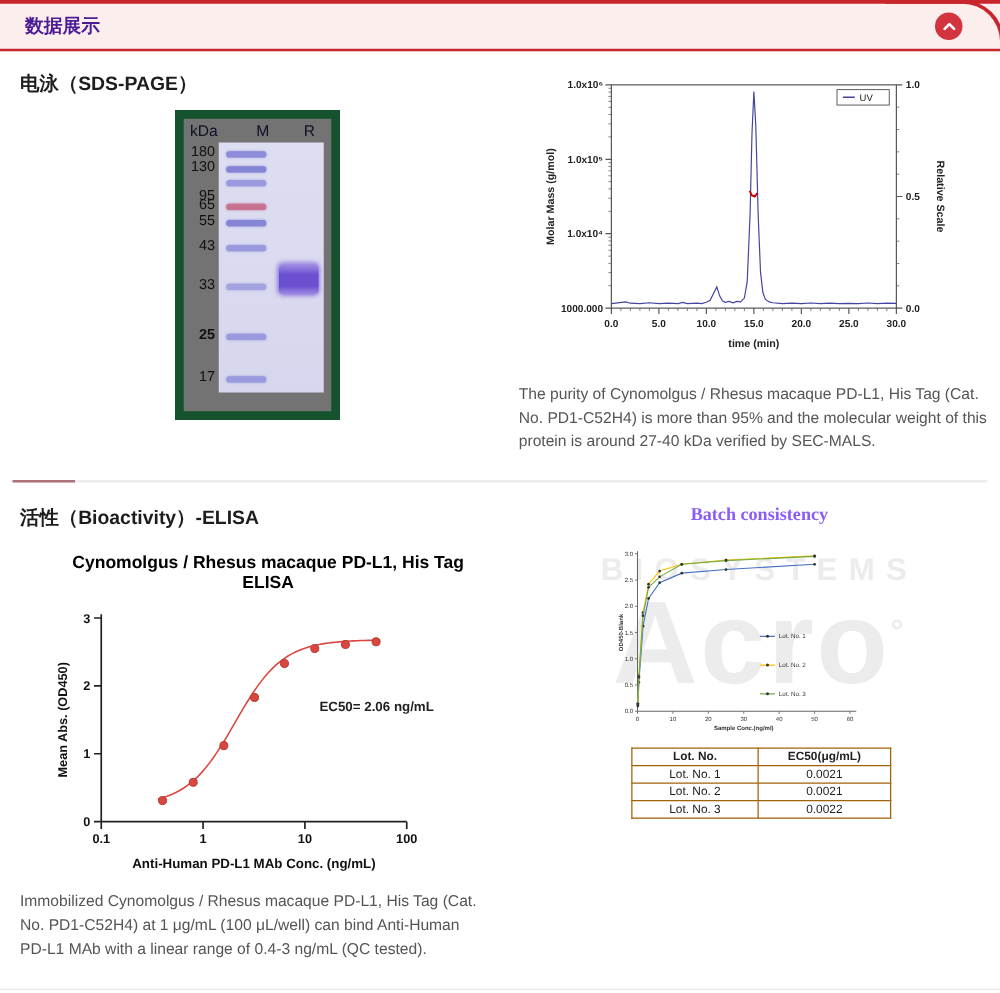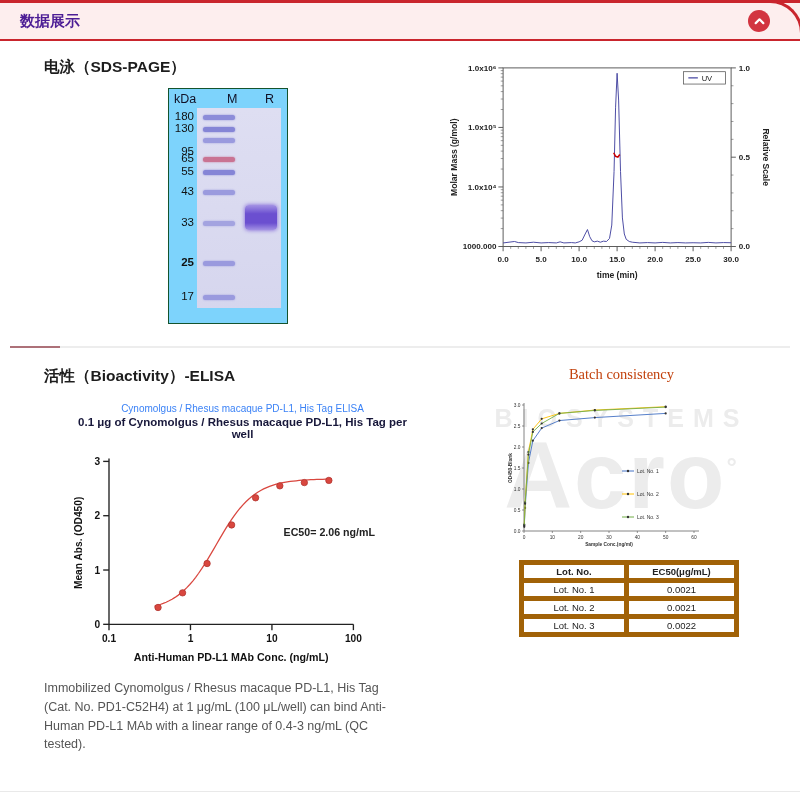--- a/index.html
+++ b/index.html
@@ -5,64 +5,64 @@
   html,body{margin:0;padding:0;}
   body{width:800px;height:794px;background:#fff;font-family:"Liberation Sans",sans-serif;position:relative;overflow:hidden;}
 
   
   .header{position:relative;height:36px;background:#fdeeee;border-top:3px solid #c9252d;border-bottom:2px solid #c9252d;}
   .header-title{position:absolute;left:20px;top:50%;transform:translateY(-50%);font-weight:bold;font-size:15px;color:#4c1d95;}
   .header-arc{position:absolute;top:-3px;right:-3px;width:92px;height:30px;border-top:3px solid #c9252d;border-right:3px solid #c9252d;border-top-right-radius:34px;pointer-events:none;}
   .collapse-btn{position:absolute;right:30px;top:7px;width:22px;height:22px;border-radius:50%;background:#d23440;border:none;display:flex;align-items:center;justify-content:center;cursor:pointer;padding:0;}
 
   main{display:block;}
-  .row{display:flex;padding-left:28px;}
+  .row{display:flex;}
   .col{width:50%;box-sizing:border-box;}
   .col.cleft{padding:0 14px 0 16px;}
   .col.cright{padding:0 10px 0 15px;}
   h2.section-heading{font-size:15.5px;font-weight:bold;color:#1d1d1d;margin:16px 0 10px;}
   .caption{font-size:12.5px;color:#555;line-height:1.5;margin:12px 0 0;max-width:378px;}
 
   
   .gel-figure{margin:0 0 0 124px;}
-  .gel-box{position:relative;width:118px;height:234px;background:#7dd3fc;border:1px solid #14532d;}
+  .gel-box{position:relative;width:118px;height:234px;background:#737373;border:7px solid #14532d;}
   .gel-head span{position:absolute;top:3px;font-size:12.5px;color:#101025;}
   .gel-head .h-kda{left:5px;}
   .gel-head .h-m{left:58px;}
   .gel-head .h-r{left:96px;}
   .gel-area{position:absolute;left:28px;top:19px;width:84px;height:200px;background:linear-gradient(#dedef2,#d6d6ee);}
   .band{position:absolute;left:6px;width:32px;height:5px;border-radius:2.5px;}
   .sample-band{position:absolute;left:48px;width:32px;border-radius:4px;background:linear-gradient(#a392e4,#6b4fd0 35%,#6b4fd0 72%,#a392e4);box-shadow:0 0 4px #7a5bd6;}
   .gel-labels{position:absolute;left:2px;top:19px;width:24px;height:200px;}
   .gel-labels span{position:absolute;right:1px;font-size:11.5px;color:#111;}
 
   
   .divider{position:relative;height:2px;background:#ededed;margin:22px 10px 2px;}
   .divider::before{content:"";position:absolute;left:0;top:0;width:50px;height:2px;background:#ad7179;}
   .bottom-divider{position:absolute;left:0;right:0;bottom:2px;height:1px;background:#e9e9e9;}
 
   
   .secmals-chart{margin-top:6px;}
   .secmals-chart svg{display:block;margin-left:0;}
 
   
-  .elisa-title{font-size:10px;font-weight:normal;color:#3b82f6;text-align:center;width:345px;margin:16px 0 2px 26px;}
+  .elisa-title{font-size:14px;font-weight:bold;color:#000000;text-align:center;width:345px;margin:16px 0 2px 26px;}
   .elisa-subtitle{font-size:11.5px;font-weight:bold;color:#17173a;text-align:center;width:345px;margin:0 0 2px 26px;}
   .elisa-chart svg{display:block;margin-left:26px;}
 
   
   .batch-wrap{position:relative;}
   .watermark{position:absolute;top:38px;left:0;width:385px;text-align:center;color:#ececec;pointer-events:none;z-index:0;}
   .wm-top{font-size:25px;font-weight:bold;letter-spacing:9px;}
   .wm-main{font-size:94px;font-weight:bold;line-height:0.92;letter-spacing:2px;}
   .wm-main sup{font-size:26px;}
-  .batch-title{position:relative;z-index:1;font-family:"Liberation Serif",serif;font-weight:normal;font-size:14.5px;color:#c2410c;text-align:center;width:385px;margin-top:16px;}
+  .batch-title{position:relative;z-index:1;font-family:"Liberation Serif",serif;font-weight:bold;font-size:14.5px;color:#8b5cf6;text-align:center;width:385px;margin-top:16px;}
   .batch-wrap svg{position:relative;z-index:1;display:block;margin:8px 0 0 65px;}
   .batch-table{position:relative;z-index:1;border-collapse:collapse;margin:4px 0 0 90px;background:transparent;}
-  .batch-table th,.batch-table td{border:5px solid #a16207;font-size:9.5px;color:#222;text-align:center;padding:1px 0;}
+  .batch-table th,.batch-table td{border:1px solid #a16207;font-size:9.5px;color:#222;text-align:center;padding:1px 0;}
   .batch-table th{font-weight:bold;}
   .batch-table .c1{width:100px;}
   .batch-table .c2{width:105px;}
 </style>
 </head>
 <body>
 
 <div class="header">
   <span class="header-title">数据展示</span>
   <div class="header-arc"></div>
@@ -201,31 +201,31 @@
             <text x="198" y="243" font-size="9" text-anchor="middle" fill="#222" font-family="&quot;Liberation Sans&quot;,sans-serif" font-weight="bold">time (min)</text>
             <text x="30" y="116" font-size="9" text-anchor="middle" fill="#222" font-family="&quot;Liberation Sans&quot;,sans-serif" font-weight="bold" transform="rotate(-90 30 116)">Molar Mass (g/mol)</text>
             <text x="352" y="116" font-size="9" text-anchor="middle" fill="#222" font-family="&quot;Liberation Sans&quot;,sans-serif" font-weight="bold" transform="rotate(90 352 116)">Relative Scale</text>
             <rect x="268" y="26" width="44" height="13" fill="#fff" stroke="#555" stroke-width="0.8"></rect>
             <line x1="273" x2="283" y1="32.5" y2="32.5" stroke="#4444a0" stroke-width="1.3"></line>
             <text x="287" y="36" font-size="8" text-anchor="start" fill="#222" font-family="&quot;Liberation Sans&quot;,sans-serif">UV</text>
             <polyline points="78,206.24 90,204.736 94,205.864 102,206.24 110,205.488 118,206.24 126,205.864 134,206.24 138,205.112 142,206.24 150,205.864 154,206.24 158,205.112 161.2,203.42 164.4,196.84 166.8,192.14 169.2,199.66 171.6,203.984 174,205.112 177.2,204.36 180.4,205.488 183.6,204.36 186.8,204.736 190,201.54 192.4,187.44 194.8,131.04000000000002 196.4,63.359999999999985 198,27.640000000000015 199.59999999999997,55.84 201.60000000000002,131.04000000000002 203.6,179.92 205.6,196.84 207.6,202.48 210.8,204.736 214,205.488 222,206.24 230,205.864 238,206.24 246,205.676 254,206.24 262,205.864 270,206.24 278,206.052 286,206.24 294,205.676 302,206.24 310,205.864 318,206.052" fill="none" stroke="#4444a0" stroke-width="1"></polyline>
             <polyline points="194.4,111.3 196.4,115.06 198.8,116 200.79999999999998,113.17999999999999" fill="none" stroke="#cc0000" stroke-width="1.6"></polyline>
           </svg>
       </div>
+      <p class="caption">The purity of Cynomolgus / Rhesus macaque PD-L1, His Tag (Cat. No. PD1-C52H4) is more than 95% and the molecular weight of this protein is around 27-40 kDa verified by SEC-MALS.</p>
     </div>
   </section>
 
   <div class="divider"></div>
 
   <section class="row">
     <div class="col cleft">
       <h2 class="section-heading">活性（Bioactivity）-ELISA</h2>
       <div class="elisa-chart">
         <div class="elisa-title">Cynomolgus / Rhesus macaque PD-L1, His Tag ELISA</div>
-        <div class="elisa-subtitle">0.1 μg of Cynomolgus / Rhesus macaque PD-L1, His Tag per well</div>
         <svg id="elisa-svg" width="335" height="225" viewBox="0 0 345 232">
             <line x1="40" x2="40" y1="17" y2="188" stroke="#222" stroke-width="1.4"></line>
             <line x1="40" x2="292" y1="188" y2="188" stroke="#222" stroke-width="1.4"></line>
             <line x1="40" x2="34" y1="188" y2="188" stroke="#222" stroke-width="1.4"></line>
             <text x="31" y="191.8" font-size="10.5" text-anchor="end" fill="#111" font-family="&quot;Liberation Sans&quot;,sans-serif" font-weight="bold">0</text>
             <line x1="40" x2="34" y1="132" y2="132" stroke="#222" stroke-width="1.4"></line>
             <text x="31" y="135.8" font-size="10.5" text-anchor="end" fill="#111" font-family="&quot;Liberation Sans&quot;,sans-serif" font-weight="bold">1</text>
             <line x1="40" x2="34" y1="76" y2="76" stroke="#222" stroke-width="1.4"></line>
             <text x="31" y="79.8" font-size="10.5" text-anchor="end" fill="#111" font-family="&quot;Liberation Sans&quot;,sans-serif" font-weight="bold">2</text>
             <line x1="40" x2="34" y1="20" y2="20" stroke="#222" stroke-width="1.4"></line>

